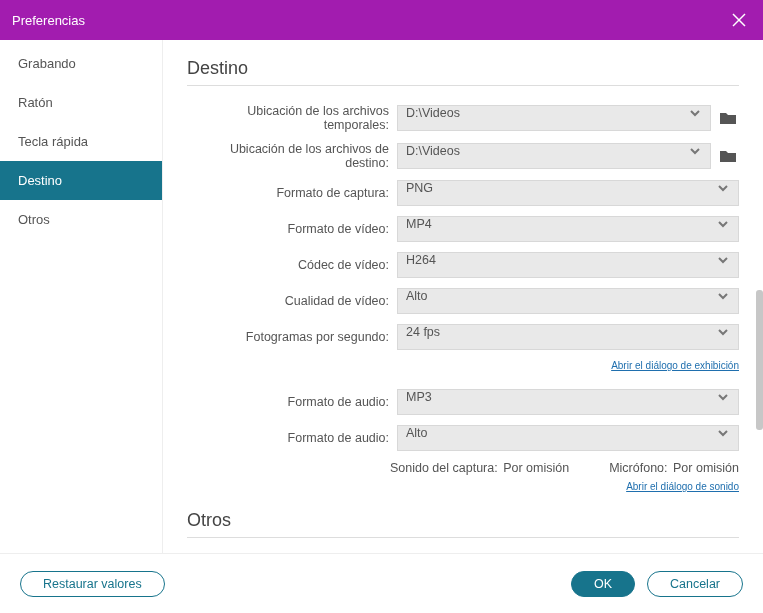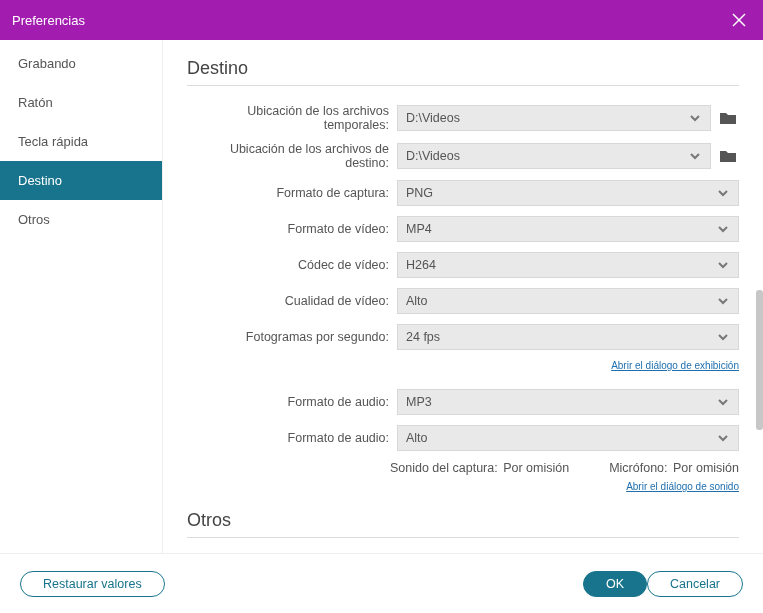--- a/index.html
+++ b/index.html
@@ -11,34 +11,34 @@
 .body { flex: 1; display: flex; overflow: hidden; }
 .sidebar { width: 163px; border-right: 1px solid #eee; padding-top: 4px; }
 .side-item { padding: 12px 18px; font-size: 13px; color: #555; cursor: pointer; }
 .side-item.active { background: #17748c; color: #fff; }
 .content { flex: 1; position: relative; overflow-y: auto; padding: 18px 24px 10px 24px; }
 .scroll-indicator { position: absolute; right: 0; top: 250px; width: 7px; height: 140px; background: #c7c7c7; border-radius: 3px; }
 .section-title { font-size: 18px; color: #444; font-weight: 400; margin-bottom: 6px; }
 .section-rule { border: none; border-top: 1px solid #ddd; margin-bottom: 18px; }
 .row { display: flex; align-items: center; margin-bottom: 10px; min-height: 26px; }
 .row-label { width: 210px; text-align: right; font-size: 12.5px; color: #555; padding-right: 8px; }
-.select { flex: 1; height: 26px; background: #e9e9e9; border: 1px solid #d8d8d8; display: flex; align-items: center; justify-content: space-between; padding: 0 8px; font-size: 12.5px; color: #555; cursor: pointer; }
+.select { flex: 1; height: 26px; background: #e9e9e9; border: 1px solid #d8d8d8; display: flex; align-items: flex-start; justify-content: space-between; padding: 0 8px; font-size: 12.5px; color: #555; cursor: pointer; }
 .select.narrow { margin-right: 6px; }
 .chevron { width: 14px; height: 14px; }
 .chevron svg { stroke: #777; stroke-width: 2; fill: none; }
 .folder-btn { width: 22px; height: 22px; display: flex; align-items: center; justify-content: center; cursor: pointer; }
 .folder-btn svg { fill: #555; }
 .link-row { text-align: right; font-size: 10px; margin: 6px 0 18px 0; }
 .link-row a { color: #1f6fae; text-decoration: underline; cursor: pointer; }
 .info-row { display: flex; justify-content: flex-end; gap: 40px; font-size: 12.5px; color: #555; margin: 10px 0 4px 0; }
 .info-row span.val { margin-left: 2px; }
 .footer { height: 60px; border-top: 1px solid #eee; display: flex; align-items: center; justify-content: space-between; padding: 0 20px; }
 .btn { height: 26px; border-radius: 13px; font-size: 12.5px; padding: 0 22px; cursor: pointer; border: 1px solid #17748c; background: #fff; color: #17748c; display: flex; align-items: center; justify-content: center; }
 .btn.primary { background: #17748c; color: #fff; }
-.footer-right { display: flex; }
+.footer-right { display: flex; gap: 12px; }
 </style>
 </head>
 <body>
 
 <div class="titlebar">
   <span class="titlebar-title">Preferencias</span>
   <div class="close-x">
     <svg width="16" height="16" viewBox="0 0 16 16">
         <line x1="2" y1="2" x2="14" y2="14"></line>
         <line x1="14" y1="2" x2="2" y2="14"></line>

